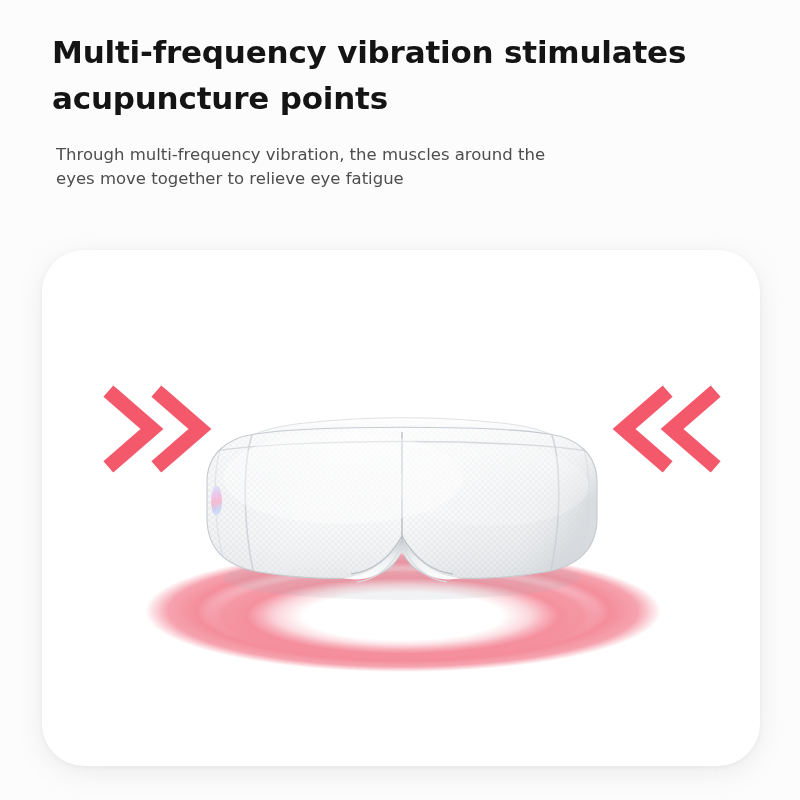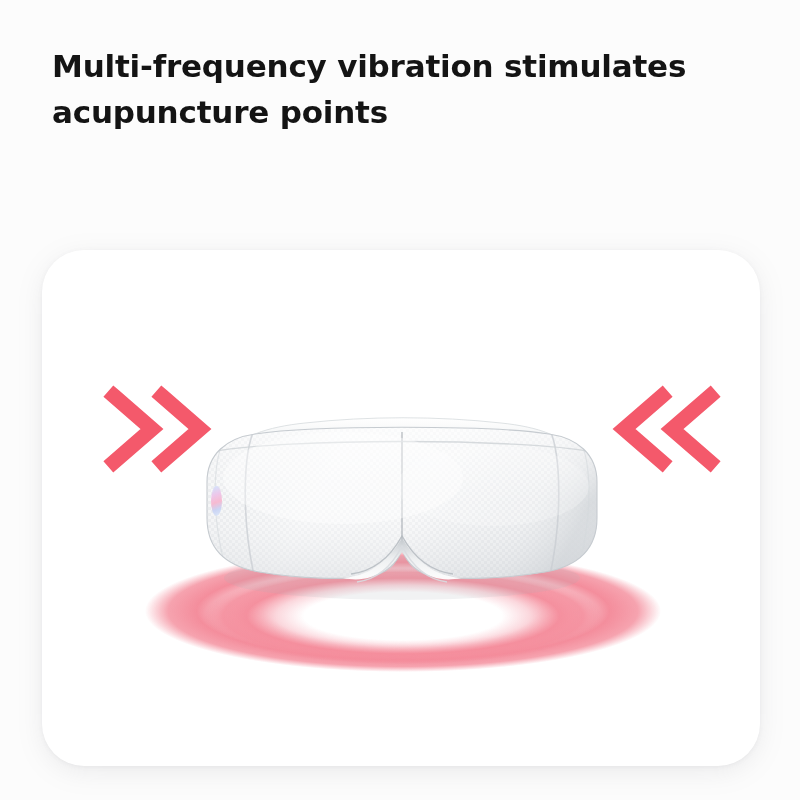--- a/index.html
+++ b/index.html
@@ -12,21 +12,21 @@
     background: #fcfcfc;
     font-family: "DejaVu Sans", sans-serif;
     overflow: hidden;
     position: relative;
   }
 
   
   .header {
     position: absolute;
     left: 52px;
-    top: 44px;
+    top: 30px;
     width: 640px;
   }
   .title {
     font-family: "DejaVu Sans", sans-serif;
     font-size: 31px;
     font-weight: 600;
     line-height: 1.47;
     color: #141414;
     letter-spacing: -0.2px;
     margin: 0;
@@ -132,20 +132,22 @@
     opacity: 0.95;
     filter: blur(0.3px);
   }
 </style>
 </head>
 <body>
 
 <div class="header">
   <h1 class="title">Multi-frequency vibration stimulates
 acupuncture points</h1>
+  <p class="subtitle">Through multi-frequency vibration, the muscles around the
+eyes move together to relieve eye fatigue</p>
 </div>
 
 <div class="card">
   <div class="stage">
 
     <div class="ripple ripple-outer"></div>
     <div class="ripple ripple-inner"></div>
 
     <div class="chev-group chev-left">
       <svg width="110" height="92" viewBox="0 0 110 92">

